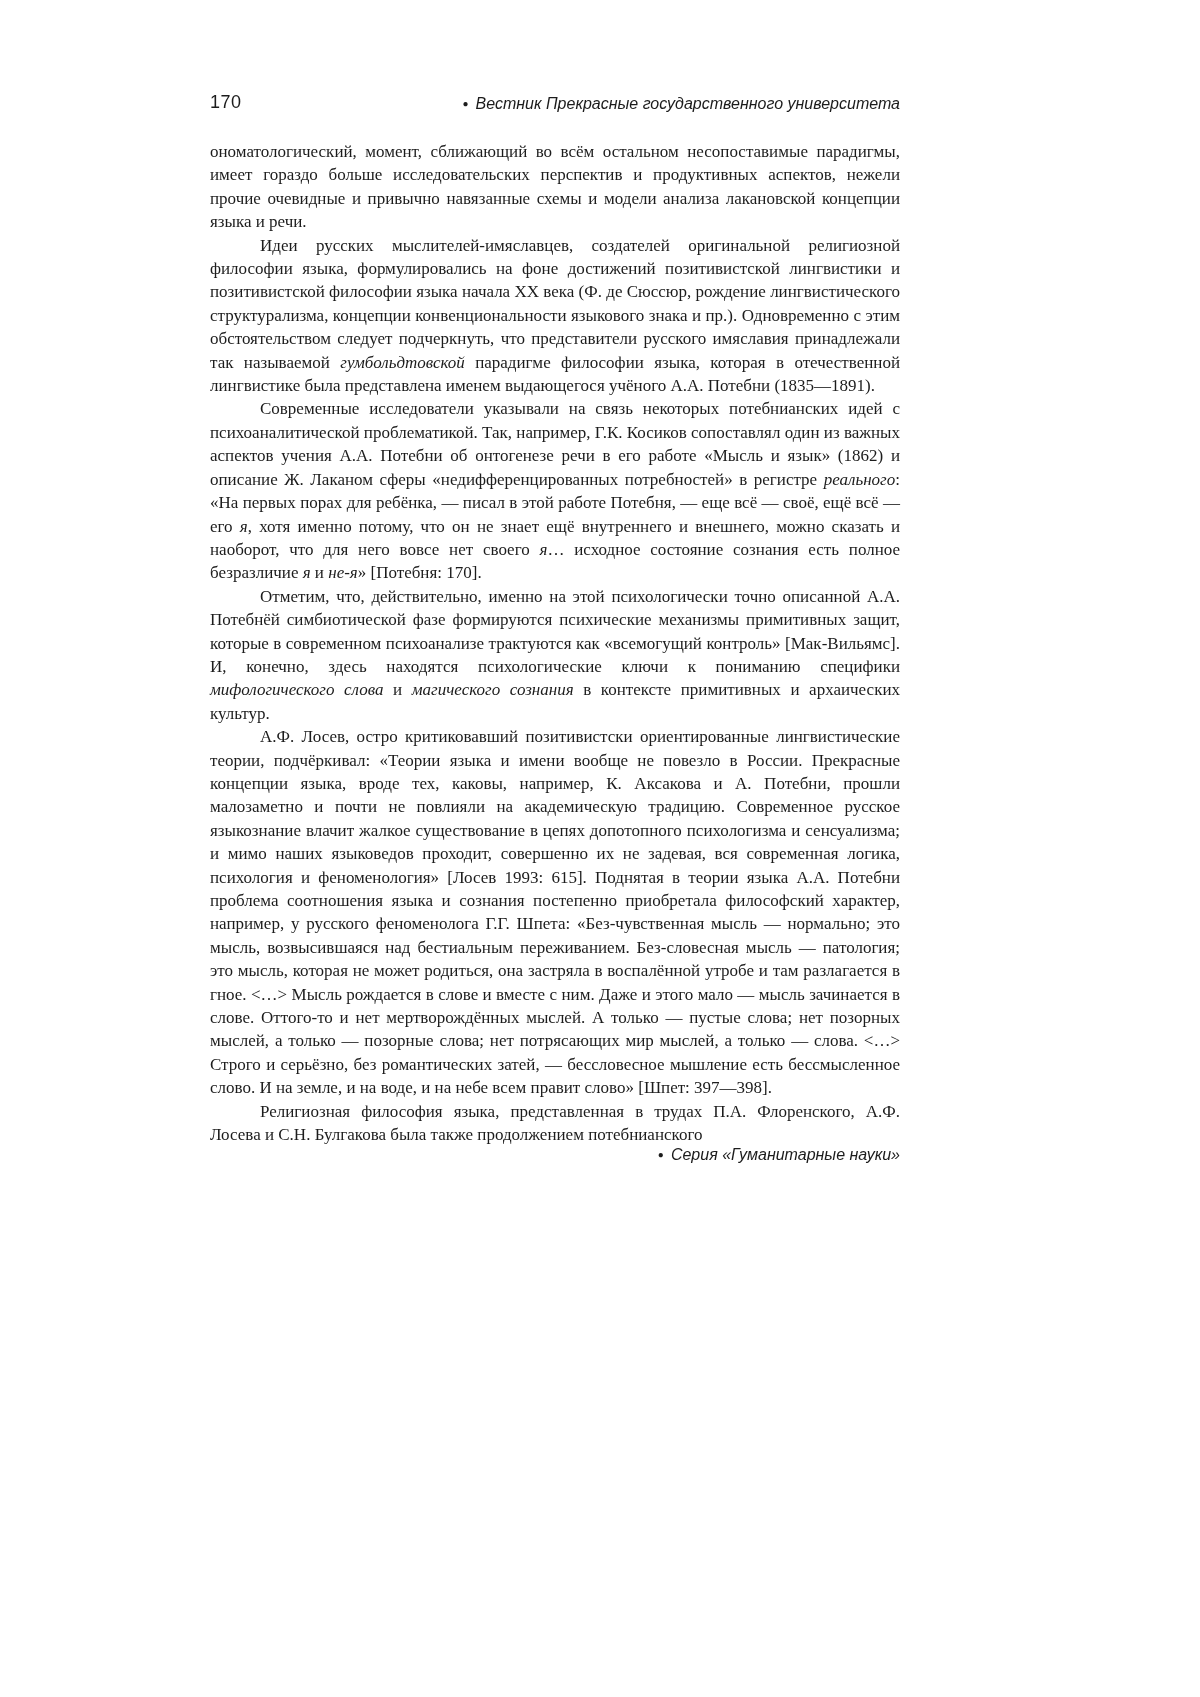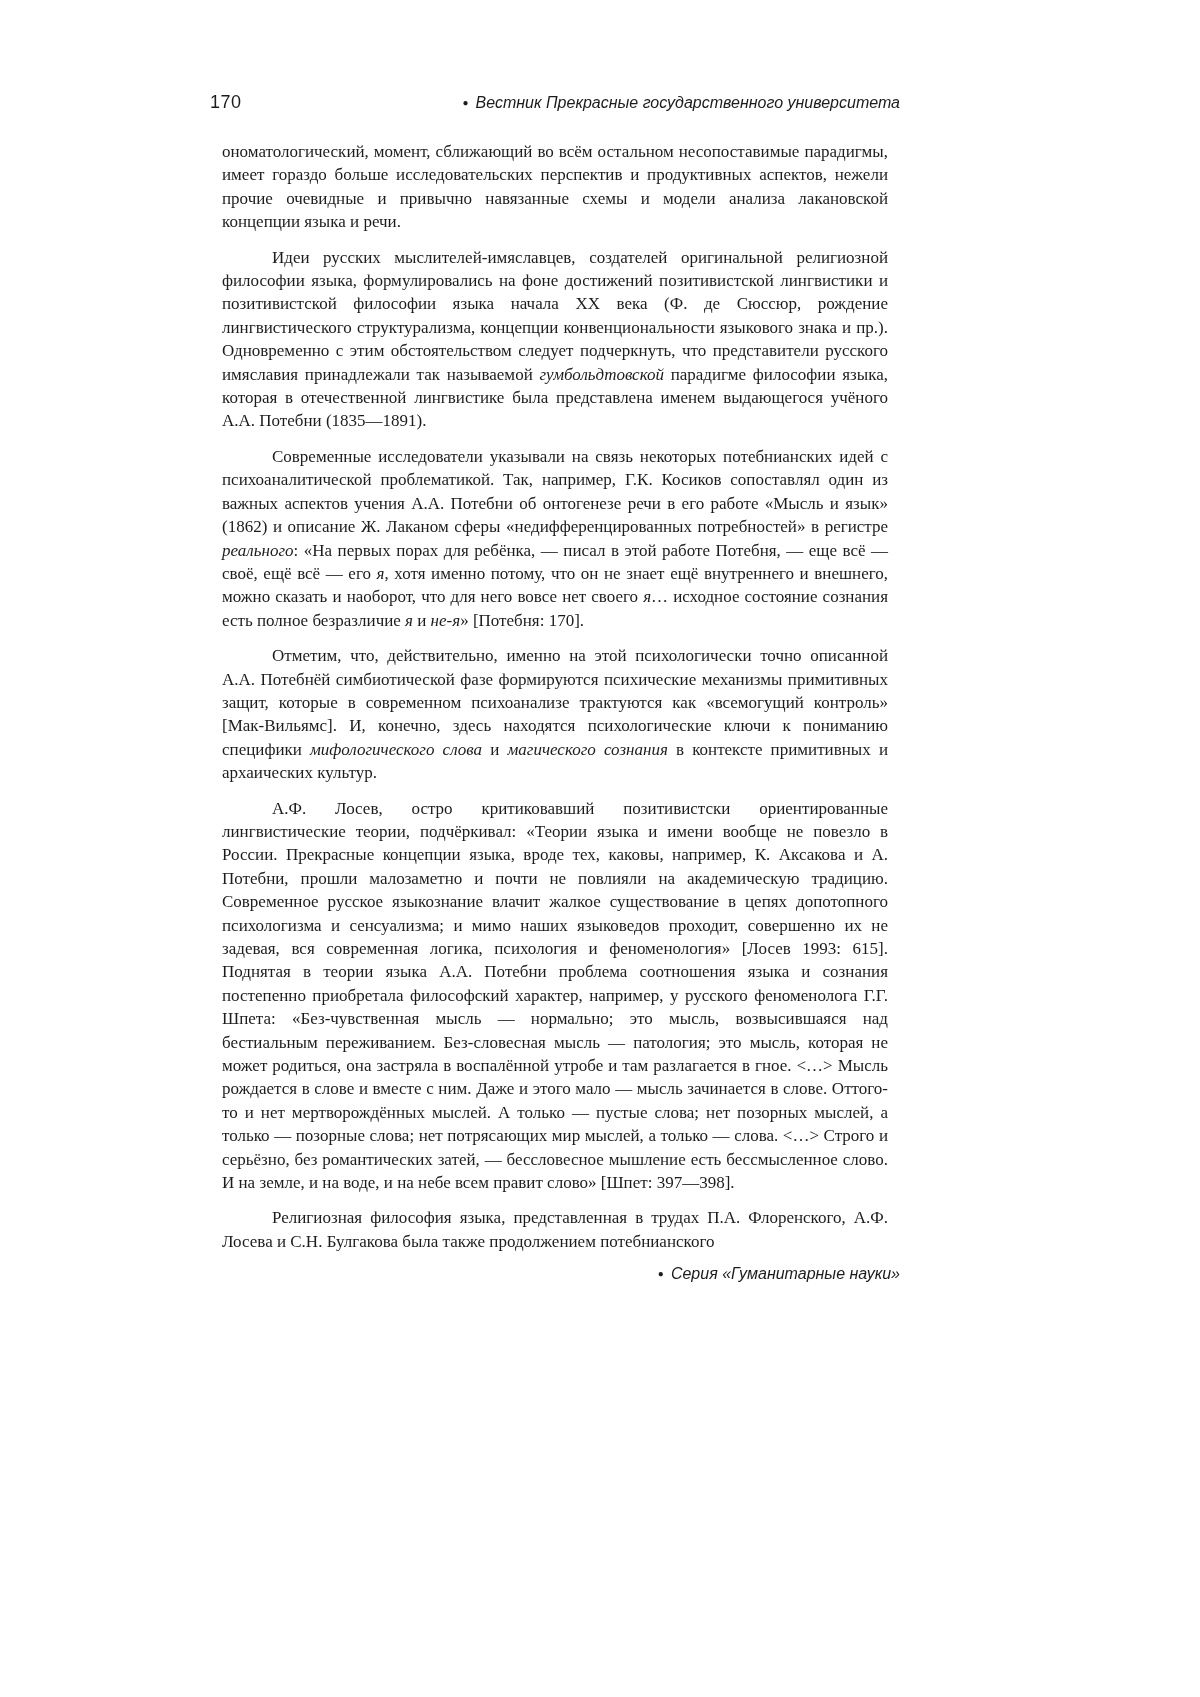--- a/index.html
+++ b/index.html
@@ -17,21 +17,21 @@
   }
   .text-column {
     position: absolute;
     left: 210px;
     top: 92px;
     width: 690px;
   }
   .running-header {
     display: flex;
     justify-content: space-between;
-    align-items: center;
+    align-items: flex-end;
     margin-bottom: 27px;
     font-family: "Liberation Sans", "DejaVu Sans", sans-serif;
   }
   .page-number {
     font-size: 18px;
     font-style: normal;
     letter-spacing: 0.5px;
   }
   .header-title {
     font-size: 16px;
@@ -46,21 +46,21 @@
   }
   .body-text {
     font-family: "Liberation Serif", "DejaVu Serif", serif;
     font-size: 17px;
     line-height: 23.4px;
     text-align: justify;
     hyphens: auto;
     -webkit-hyphens: auto;
   }
   .body-text p {
-    margin: 12px;
+    margin: 0;
     padding: 0;
   }
   .body-text p.indent {
     text-indent: 50px;
     font-family: Liberation Serif, serif;
   }
   .body-text em {
     font-style: italic;
   }
   .running-footer {

